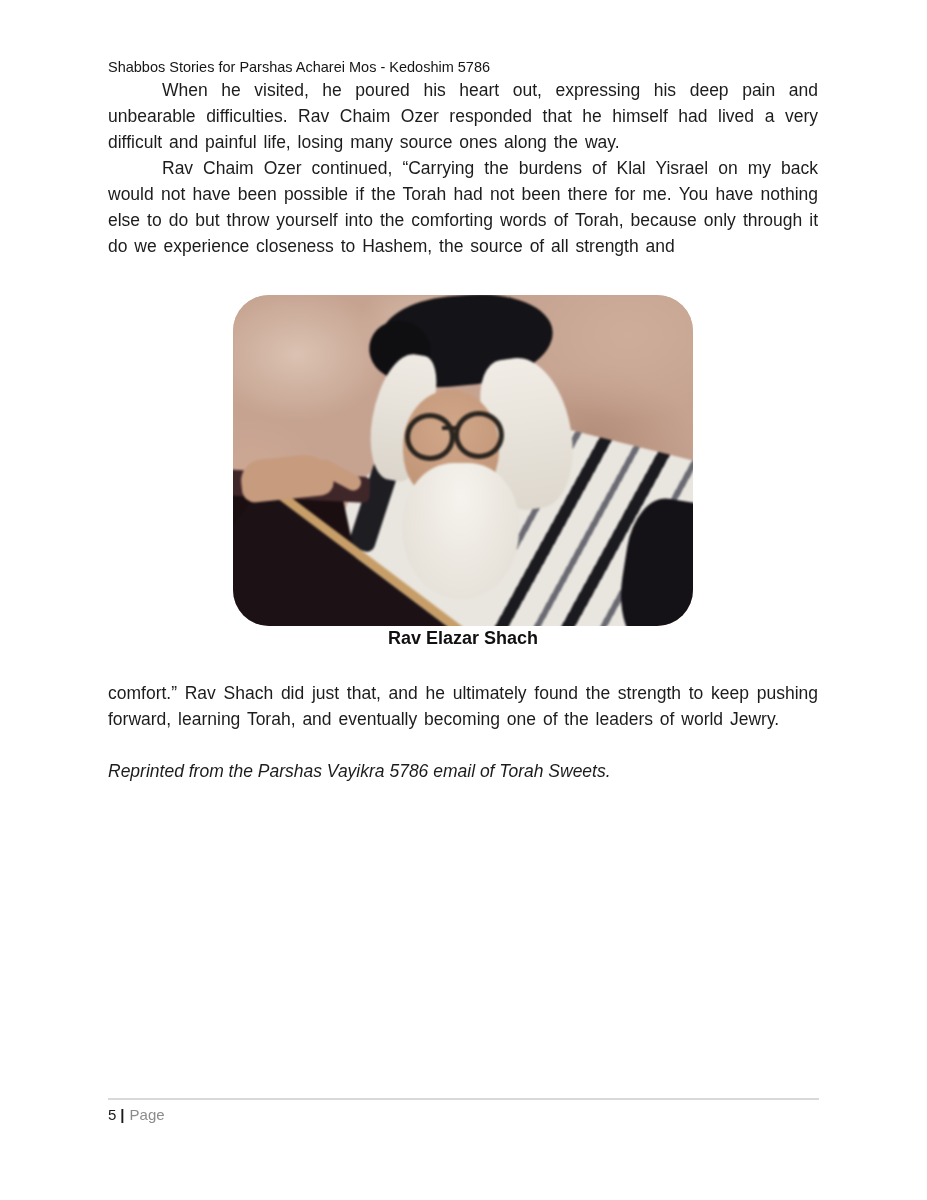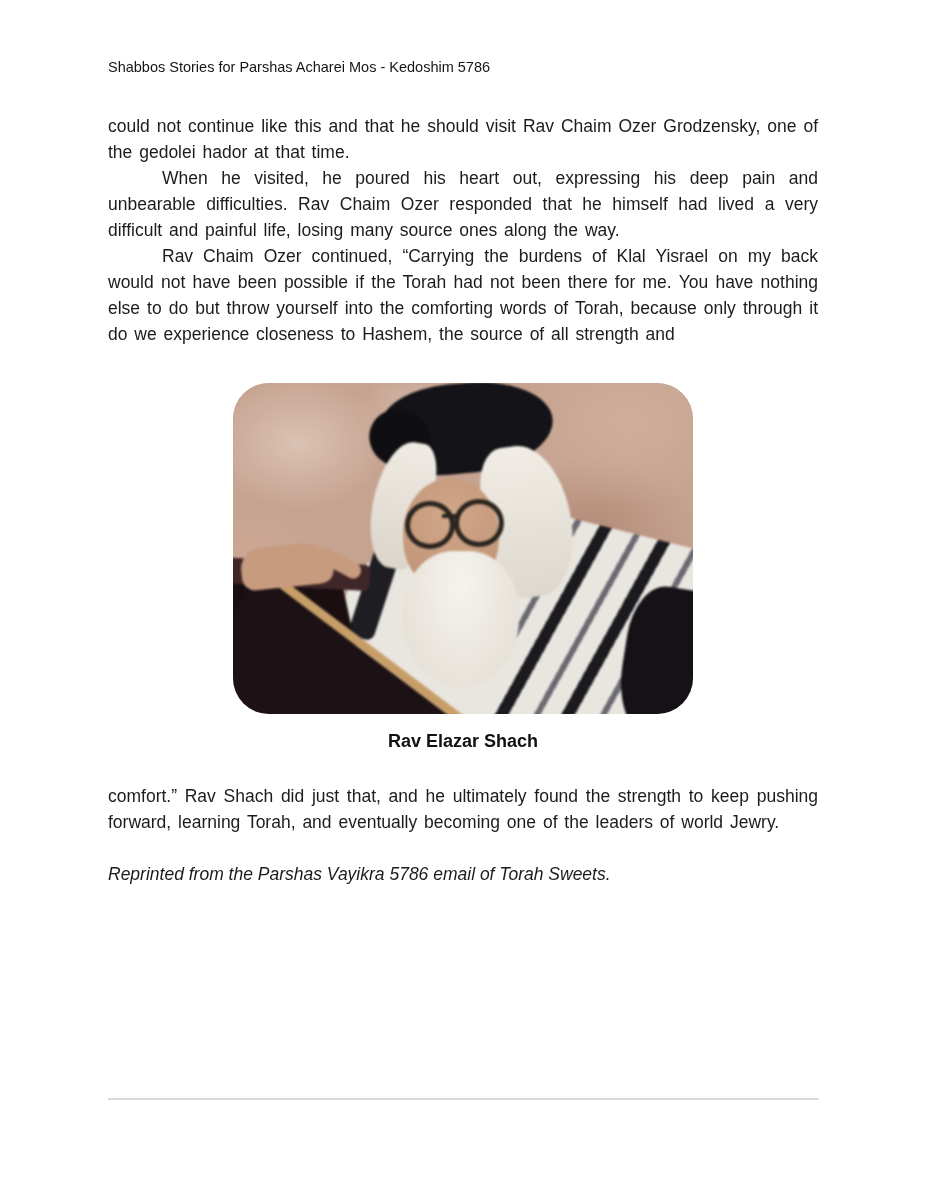--- a/index.html
+++ b/index.html
@@ -100,21 +100,20 @@
   .ph-book { left: 35px; top: 185px; width: 330px; height: 290px;
     transform-origin: 0 0; transform: rotate(37deg);
     background: linear-gradient(105deg, #1c1216 55%, #0b090a);
     border-top: 9px solid #c89e66; }
   .ph-hand { left: 8px; top: 162px; width: 92px; height: 42px;
     background: #c89b7d; border-radius: 22px 30px 14px 14px; transform: rotate(-6deg); }
   .ph-finger { left: 82px; top: 172px; width: 48px; height: 16px;
     background: #c89b7d; border-radius: 8px; transform: rotate(28deg); }
 
   .caption {
-    margin-top: 15px;
     text-align: center;
     font-weight: bold;
     font-size: 18px;
     line-height: 24px;
     color: #111111;
   }
 
   .footer { position: absolute; left: 108px; top: 1098px; width: 711px; }
   .footer-rule { border-top: 2px solid #d9d9d9; height: 0; }
   .footer-text { margin-top: 5px; font-size: 15px; line-height: 20px; color: #1a1a1a; }
@@ -122,21 +121,20 @@
   .footer-text .pagelabel { color: #8c8c8c; }
 </style>
 </head>
 <body>
 
 <div class="page">
   <div class="content">
 
     <div class="header">Shabbos Stories for Parshas Acharei Mos - Kedoshim 5786</div>
 
-    <p class="body first">could not continue like this and that he should visit Rav Chaim Ozer Grodzensky, one of the gedolei hador at that time.</p>
     <p class="body indent">When he visited, he poured his heart out, expressing his deep pain and unbearable difficulties. Rav Chaim Ozer responded that he himself had lived a very difficult and painful life, losing many source ones along the way.</p>
     <p class="body indent">Rav Chaim Ozer continued, “Carrying the burdens of Klal Yisrael on my back would not have been possible if the Torah had not been there for me. You have nothing else to do but throw yourself into the comforting words of Torah, because only through it do we experience closeness to Hashem, the source of all strength and</p>
 
     <figure>
       <div class="photo">
         <div class="ph">
           <div class="ph-wall"></div>
           <div class="ph-tallis"></div>
           <div class="ph-stripes-right"></div>
           <div class="ph-stripe-left"></div>
@@ -161,14 +159,17 @@
       <figcaption class="caption">Rav Elazar Shach</figcaption>
     </figure>
 
     <p class="body after-photo">comfort.” Rav Shach did just that, and he ultimately found the strength to keep pushing forward, learning Torah, and eventually becoming one of the leaders of world Jewry.</p>
 
     <p class="attribution">Reprinted from the Parshas Vayikra 5786 email of Torah Sweets.</p>
   </div>
 
   <div class="footer">
     <div class="footer-rule"></div>
+    <div class="footer-text">
+      <span>5</span><span class="sep">|</span><span class="pagelabel">Page</span>
+    </div>
   </div>
 </div>
 
 </body></html>

